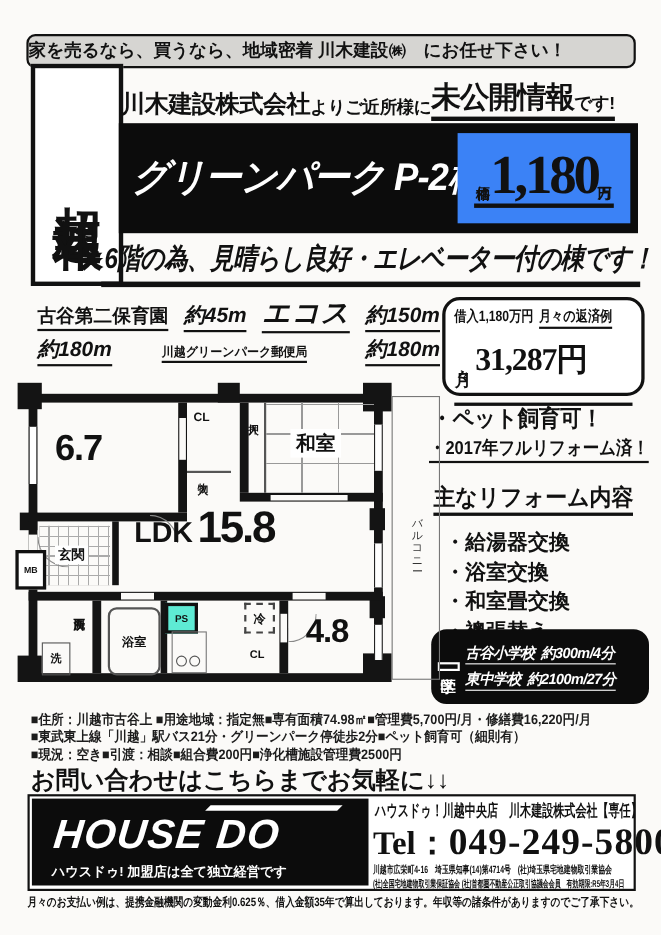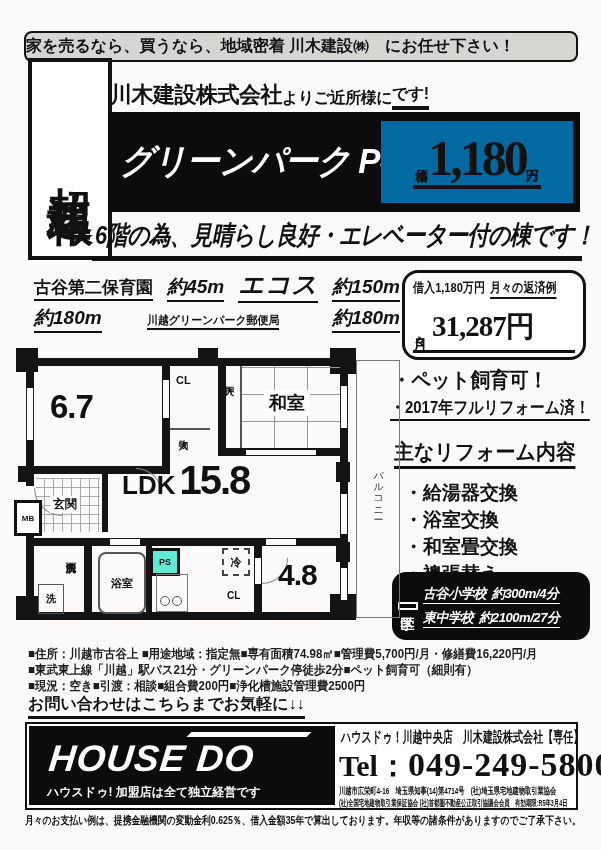--- a/index.html
+++ b/index.html
@@ -21,21 +21,21 @@
   .subhead{left:110px;top:64px;width:470px;height:46px;display:flex;align-items:flex-end;white-space:nowrap;letter-spacing:-0.5px;}
   .subhead .c1{font-size:22px;font-weight:900;}
   .subhead .c2{font-size:16px;font-weight:bold;padding-bottom:1px;}
   .subhead .hl{border-bottom:4px solid #111;display:inline-flex;align-items:flex-end;}
   .subhead .c3{font-size:27px;font-weight:900;letter-spacing:-1px;}
   .subhead .c4{font-size:16px;font-weight:bold;padding-bottom:1px;}
   
   .titlebar{left:108px;top:112px;width:472px;height:100px;background:#0c0c0c;}
   .titlebar .t{position:absolute;left:12px;top:26px;color:#fff;font-size:35px;font-weight:900;
       font-style:italic;letter-spacing:-1px;white-space:nowrap;transform:scaleX(0.95);transform-origin:left;}
-  .pricebox{position:absolute;right:7px;top:9px;width:192px;height:82px;background:#0369a1;
+  .pricebox{position:absolute;right:7px;top:9px;width:157px;height:82px;background:#3b82f6;
       display:flex;align-items:center;justify-content:center;}
   .pricerow{display:flex;align-items:center;border-bottom:4px solid #111;padding:0 2px 2px 2px;}
   .pricerow .lab{font-size:13px;font-weight:bold;}
   .pricerow .val{font-family:"Liberation Serif",serif;font-size:50px;font-weight:bold;
       letter-spacing:-3px;line-height:0.95;}
   
   .subtitle{left:95px;top:218px;width:500px;font-size:26px;font-weight:900;font-style:italic;
       letter-spacing:-1px;white-space:nowrap;transform:scaleX(0.84);transform-origin:left;}
   .rule{left:92px;top:256px;width:490px;height:5px;background:#111;}
   
@@ -46,21 +46,21 @@
   .fac-big{font-size:25px;font-weight:900;font-style:italic;letter-spacing:1px;}
   .fac-dist{font-size:19px;font-weight:900;font-style:italic;}
   .fac-name2{font-size:18px;font-weight:900;font-style:italic;letter-spacing:-1px;}
   .fac-name3{font-size:11.5px;font-weight:900;transform:scaleX(0.95);transform-origin:left;}
   
   .loanbox{left:402px;top:270px;width:184px;height:90px;border:3px solid #111;border-radius:16px;
       background:#fff;padding:6px 8px;box-sizing:border-box;}
   .loanbox .hdr{display:flex;gap:6px;white-space:nowrap;transform:scaleX(0.82);transform-origin:left;}
   .loanbox .hdr .a{font-size:13.5px;font-weight:bold;}
   .loanbox .hdr .e{font-size:13.5px;font-weight:bold;border-bottom:2px solid #111;}
-  .loanbox .mon{display:flex;align-items:center;margin-top:8px;border-bottom:3px solid #111;padding-bottom:3px;}
+  .loanbox .mon{display:flex;align-items:center;margin-top:8px;border-bottom:3px solid #111;padding-bottom:19px;}
   .loanbox .ml{font-size:15px;font-weight:bold;margin-right:4px;}
   .loanbox .mv{font-family:"Liberation Serif",serif;font-size:29px;font-weight:bold;letter-spacing:-1px;}
   
   .feat1{left:392px;top:366px;font-size:21px;font-weight:900;white-space:nowrap;transform:scaleX(0.92);transform-origin:left;}
   .feat2{left:390px;top:396px;font-size:17px;font-weight:900;white-space:nowrap;border-bottom:2.5px solid #111;
       transform:scaleX(0.88);transform-origin:left;}
   .reform-title{left:394px;top:438px;font-size:21px;font-weight:900;white-space:nowrap;
       border-bottom:3px solid #111;transform:scaleX(0.95);transform-origin:left;}
   .reform-item{left:404px;font-size:19px;font-weight:900;white-space:nowrap;}
   
@@ -95,21 +95,21 @@
   .psbox{position:absolute;left:136px;top:200px;width:24px;height:22px;border:3px solid #111;background:#5eead4;
       display:flex;align-items:center;justify-content:center;font-size:9px;font-weight:900;}
   .senbox{position:absolute;left:24px;top:236px;width:24px;height:28px;border:1.5px solid #555;
       display:flex;align-items:center;justify-content:center;font-size:10px;font-weight:bold;}
   .fridge{position:absolute;left:208px;top:200px;width:28px;height:28px;border:2px dashed #444;
       display:flex;align-items:center;justify-content:center;font-size:11px;font-weight:bold;box-sizing:border-box;}
   .arc{position:absolute;border:1.2px solid #888;box-sizing:border-box;}
   
   .detail{left:28px;width:560px;font-size:12.5px;font-weight:bold;color:#1c1c1c;white-space:nowrap;
       transform:scaleX(0.92);transform-origin:left;}
-  .contact{left:28px;top:694px;font-size:16px;font-weight:900;border-bottom:3px solid #111;
+  .contact{left:28px;top:694px;font-size:22px;font-weight:900;border-bottom:3px solid #111;
       white-space:nowrap;padding-bottom:1px;text-align:center;}
   
   .footbox{left:25px;top:722px;width:553px;height:88px;border:2.5px solid #111;background:#fff;box-sizing:border-box;}
   .footblack{position:absolute;left:2px;top:2px;width:306px;height:79px;background:#0c0c0c;color:#fff;}
   .logo{position:absolute;left:20px;top:12px;font-size:37px;font-weight:900;font-style:italic;
       letter-spacing:1px;transform:skewX(-6deg);white-space:nowrap;}
   .logo-swash{position:absolute;left:160px;top:6px;width:120px;height:5px;background:#fff;transform:skewX(-45deg);}
   .logo-sub{position:absolute;left:18px;top:58px;font-size:12px;font-weight:bold;white-space:nowrap;}
   .storeline{position:absolute;left:314px;top:4px;font-size:15px;font-weight:900;white-space:nowrap;
       transform:scaleX(0.67);transform-origin:left;}
@@ -133,20 +133,21 @@
   </div>
 
   <div class="abs flash">
     <span>超速報</span>
   </div>
 
   <div class="abs subhead">
     <span class="c1">川木建設株式会社</span>
     <span class="c2">よりご近所様に</span>
     <span class="hl">
+      <span class="c3">未公開情報</span>
       <span class="c4">です!</span>
     </span>
   </div>
 
   <div class="abs titlebar">
     <span class="t">グリーンパーク P-2棟</span>
     <div class="pricebox">
       <div class="pricerow">
         <span class="lab vt">価格</span>
         <span class="val">1,180</span>

